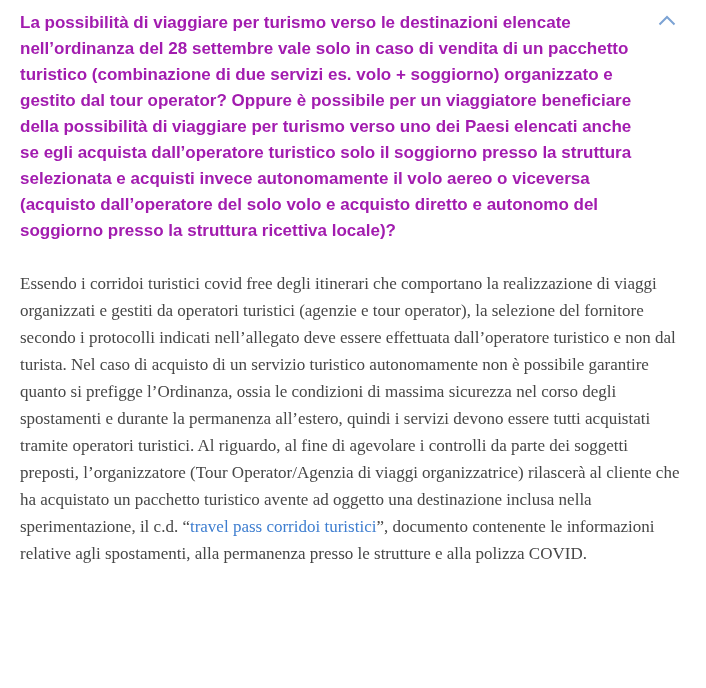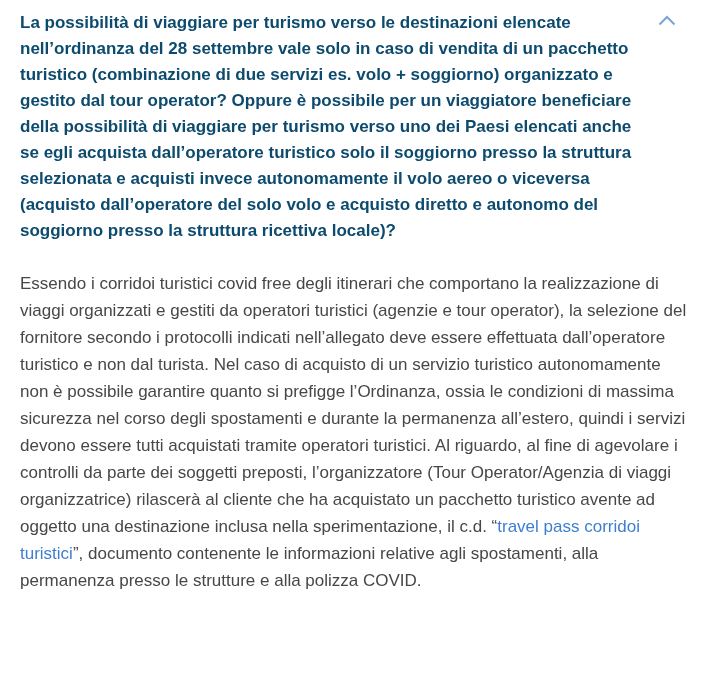--- a/index.html
+++ b/index.html
@@ -14,21 +14,21 @@
   }
   .faq-item {
     position: relative;
     width: 706px;
     height: 688px;
     padding: 10px 16px 0 20px;
   }
   .faq-question {
     margin: 0;
     width: 624px;
-    color: #0c4a6e;
+    color: #a21caf;
     font-size: 17px;
     font-weight: bold;
     line-height: 26px;
     cursor: pointer;
   }
   .chevron-button {
     position: absolute;
     top: 12px;
     right: 28px;
     width: 22px;
@@ -43,20 +43,21 @@
   }
   .chevron-button svg {
     display: block;
   }
   .faq-answer {
     margin: 26px 0 0 0;
     width: 668px;
     color: #474747;
     font-size: 17px;
     line-height: 27px;
+    font-family: Liberation Serif, serif;
   }
   .answer-link {
     color: #3e7ed0;
     text-decoration: none;
     cursor: pointer;
   }
 </style>
 </head>
 <body>
 

